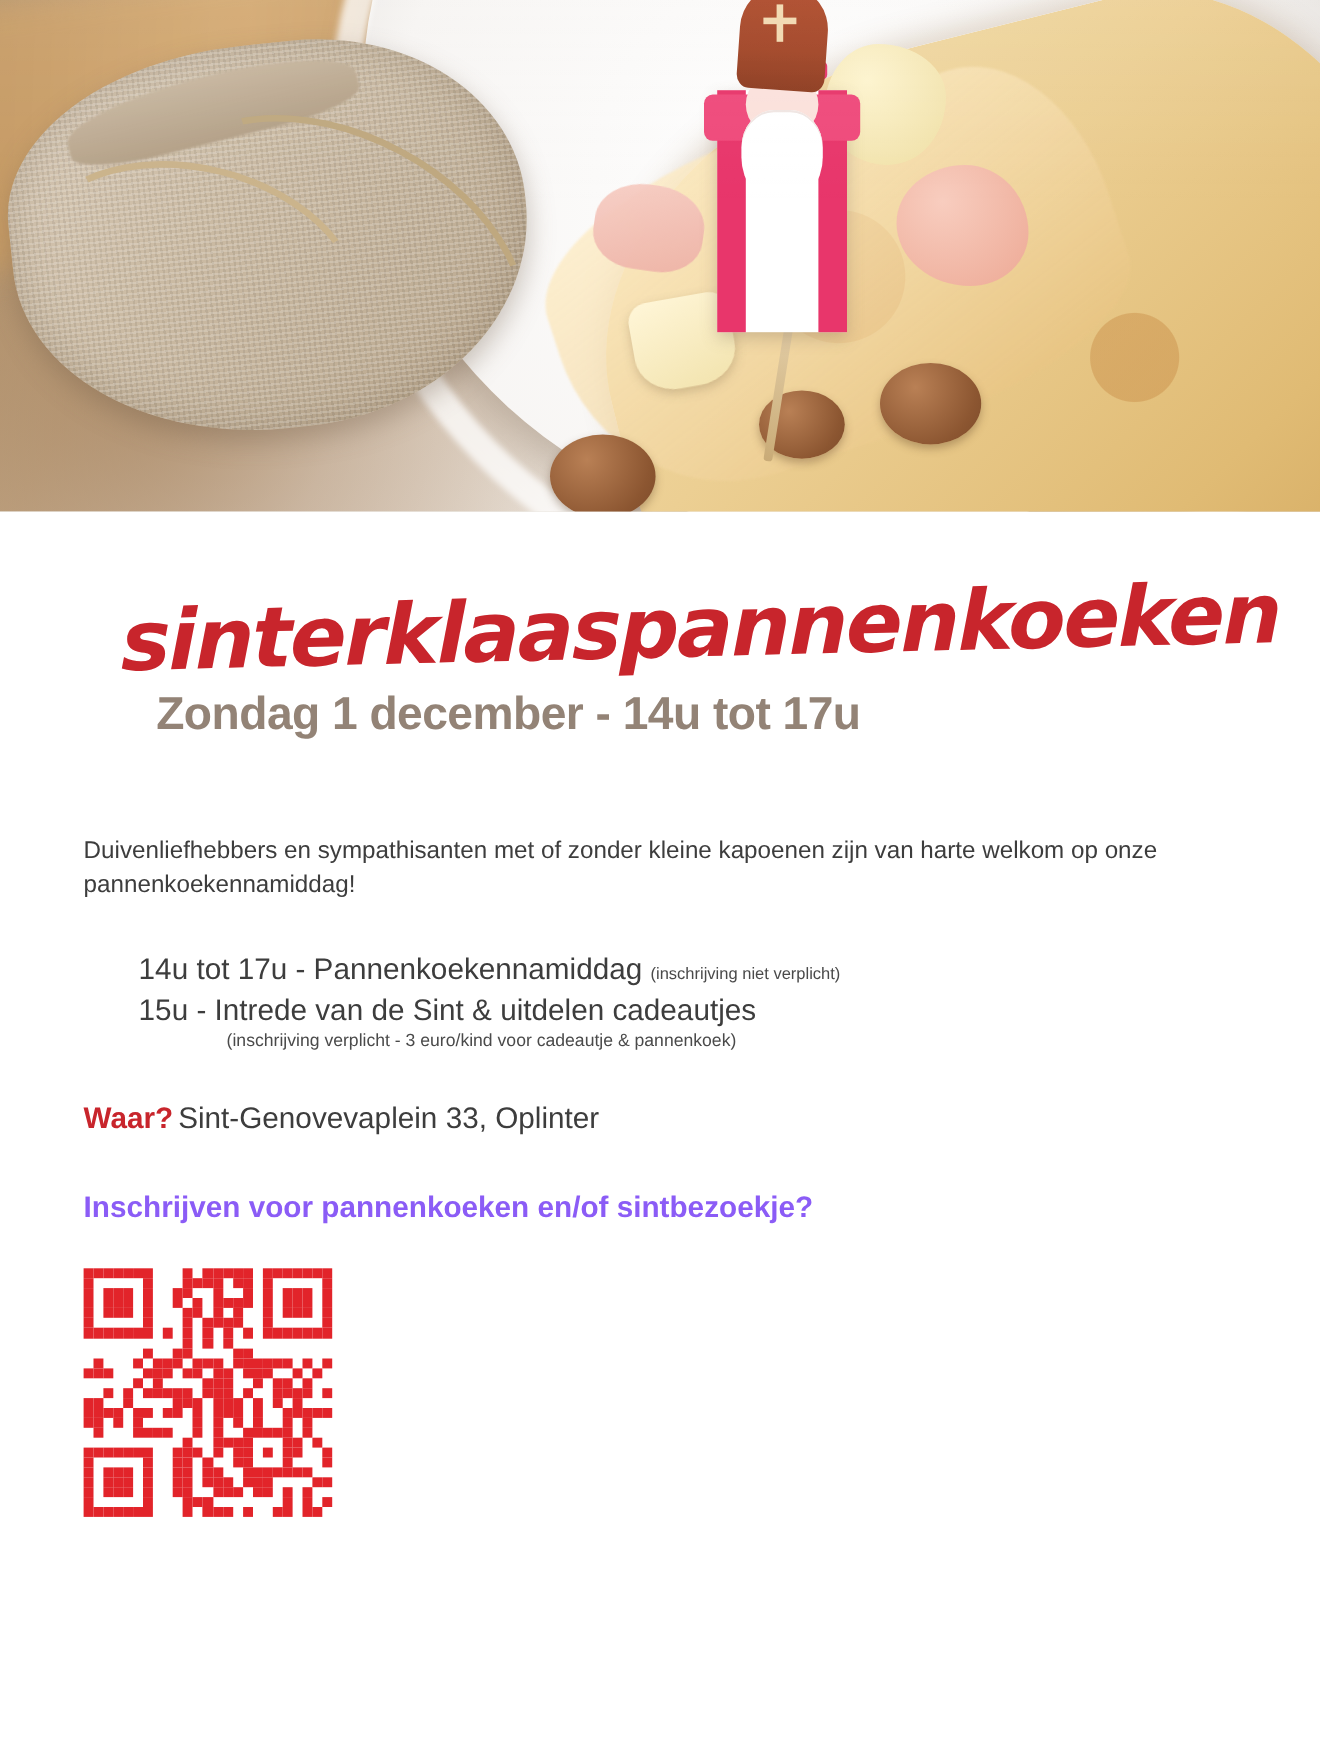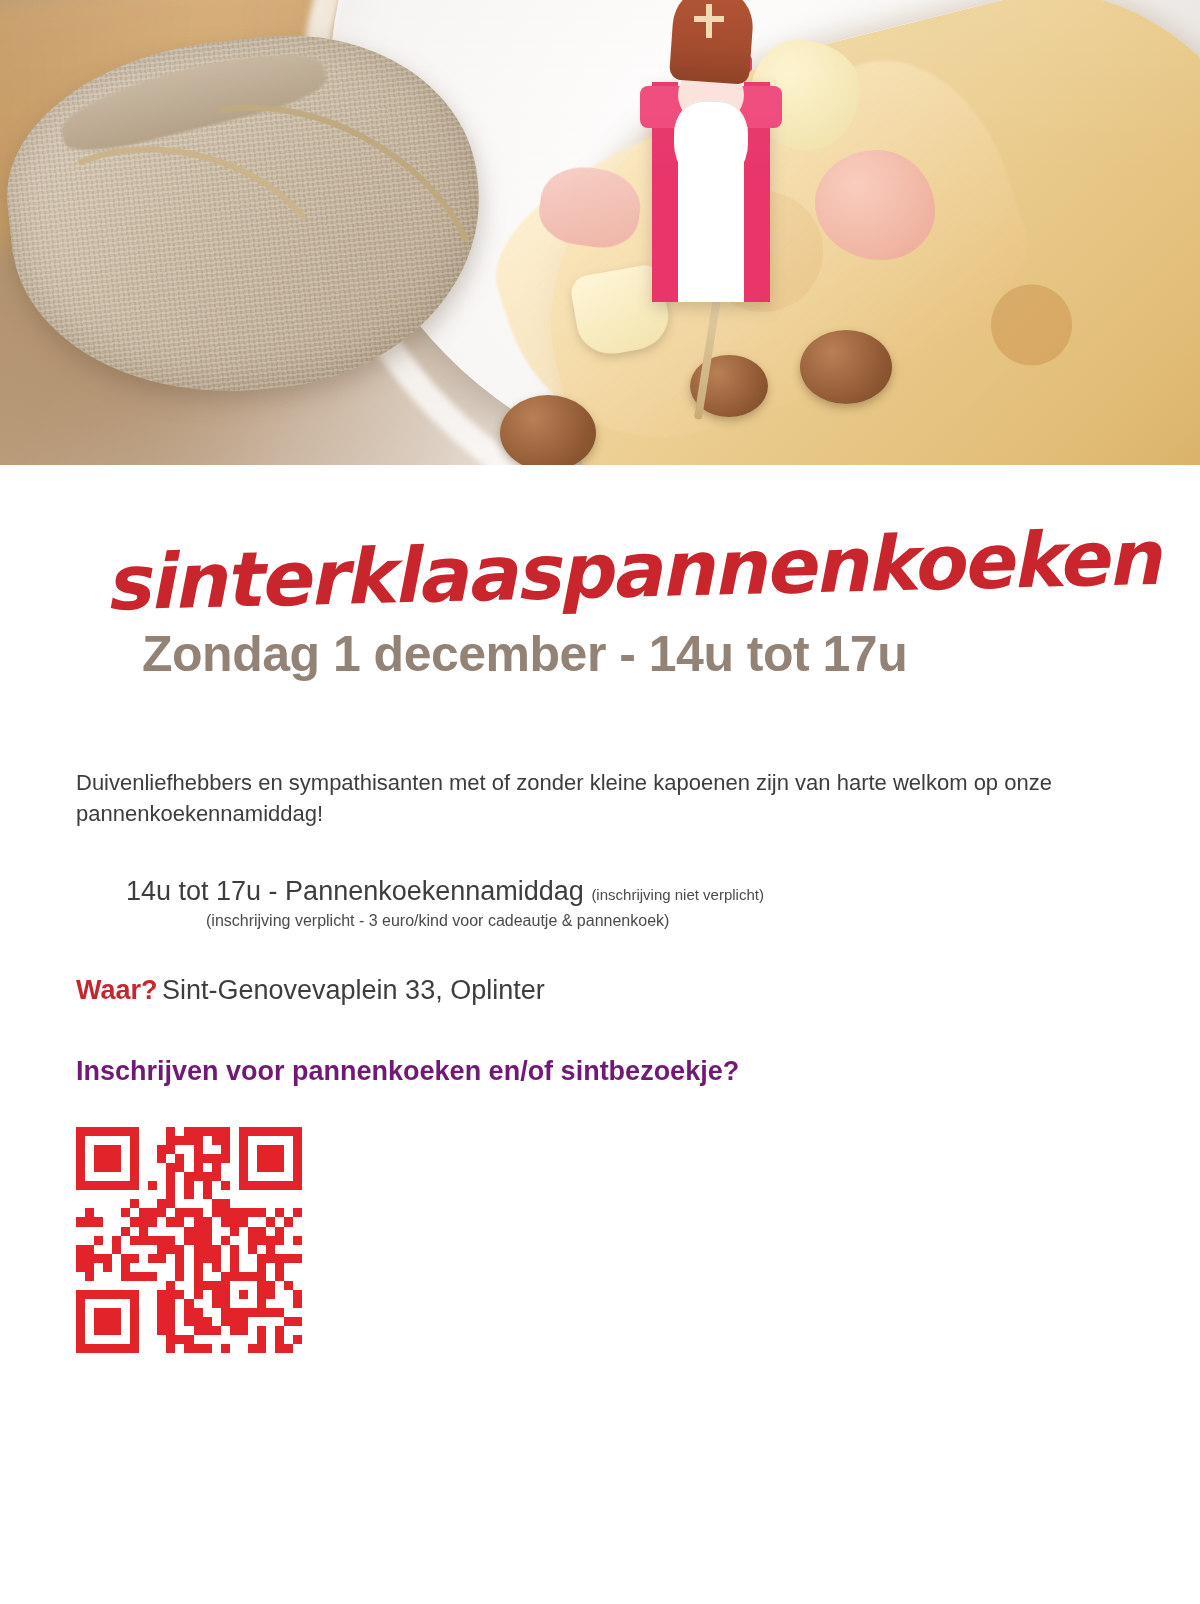--- a/index.html
+++ b/index.html
@@ -257,21 +257,21 @@
     font-size: 76px;
     font-weight: bold;
     font-style: italic;
     letter-spacing: -2px;
     color: #c8252c;
     line-height: 1;
     transform: skewY(-1.4deg);
   }
   .subtitle {
     margin: 16px 0 0 66px;
-    font-size: 50px;
+    font-size: 42px;
     font-weight: bold;
     color: #938376;
     letter-spacing: -0.5px;
   }
 
   .intro {
     margin: 84px 0 0 0;
     font-size: 22px;
     line-height: 1.42;
     color: #3d3d3d;
@@ -300,21 +300,21 @@
   .note-indent {
     margin-left: 80px;
     font-size: 16px;
     color: #4a4a4a;
   }
 
   .signup {
     margin-top: 50px;
     font-size: 27px;
     font-weight: bold;
-    color: #701a75;
+    color: #8b5cf6;
   }
   .signup-sub {
     margin-top: 8px;
     font-size: 27px;
     color: #3d3d3d;
   }
 
   
   .qr-wrap { margin-top: 40px; }
   .qr {
@@ -378,20 +378,23 @@
   <div class="subtitle">Zondag 1 december - 14u tot 17u</div>
 
   <p class="intro">Duivenliefhebbers en sympathisanten met of zonder kleine kapoenen zijn van harte welkom op onze pannenkoekennamiddag!</p>
 
   <div class="section">
     <div class="list">
       <div>
         <span>14u tot 17u - Pannenkoekennamiddag</span>
         <span class="small">(inschrijving niet verplicht)</span>
       </div>
+      <div>
+        <span>15u - Intrede van de Sint &amp; uitdelen cadeautjes</span>
+      </div>
       <div class="note-indent">(inschrijving verplicht - 3 euro/kind voor cadeautje &amp; pannenkoek)</div>
     </div>
   </div>
 
   <div class="section">
     <span class="q-label">Waar?</span>
     <span class="inline-answer">Sint-Genovevaplein 33, Oplinter</span>
   </div>
 
   <div class="signup">Inschrijven voor pannenkoeken en/of sintbezoekje?</div>

